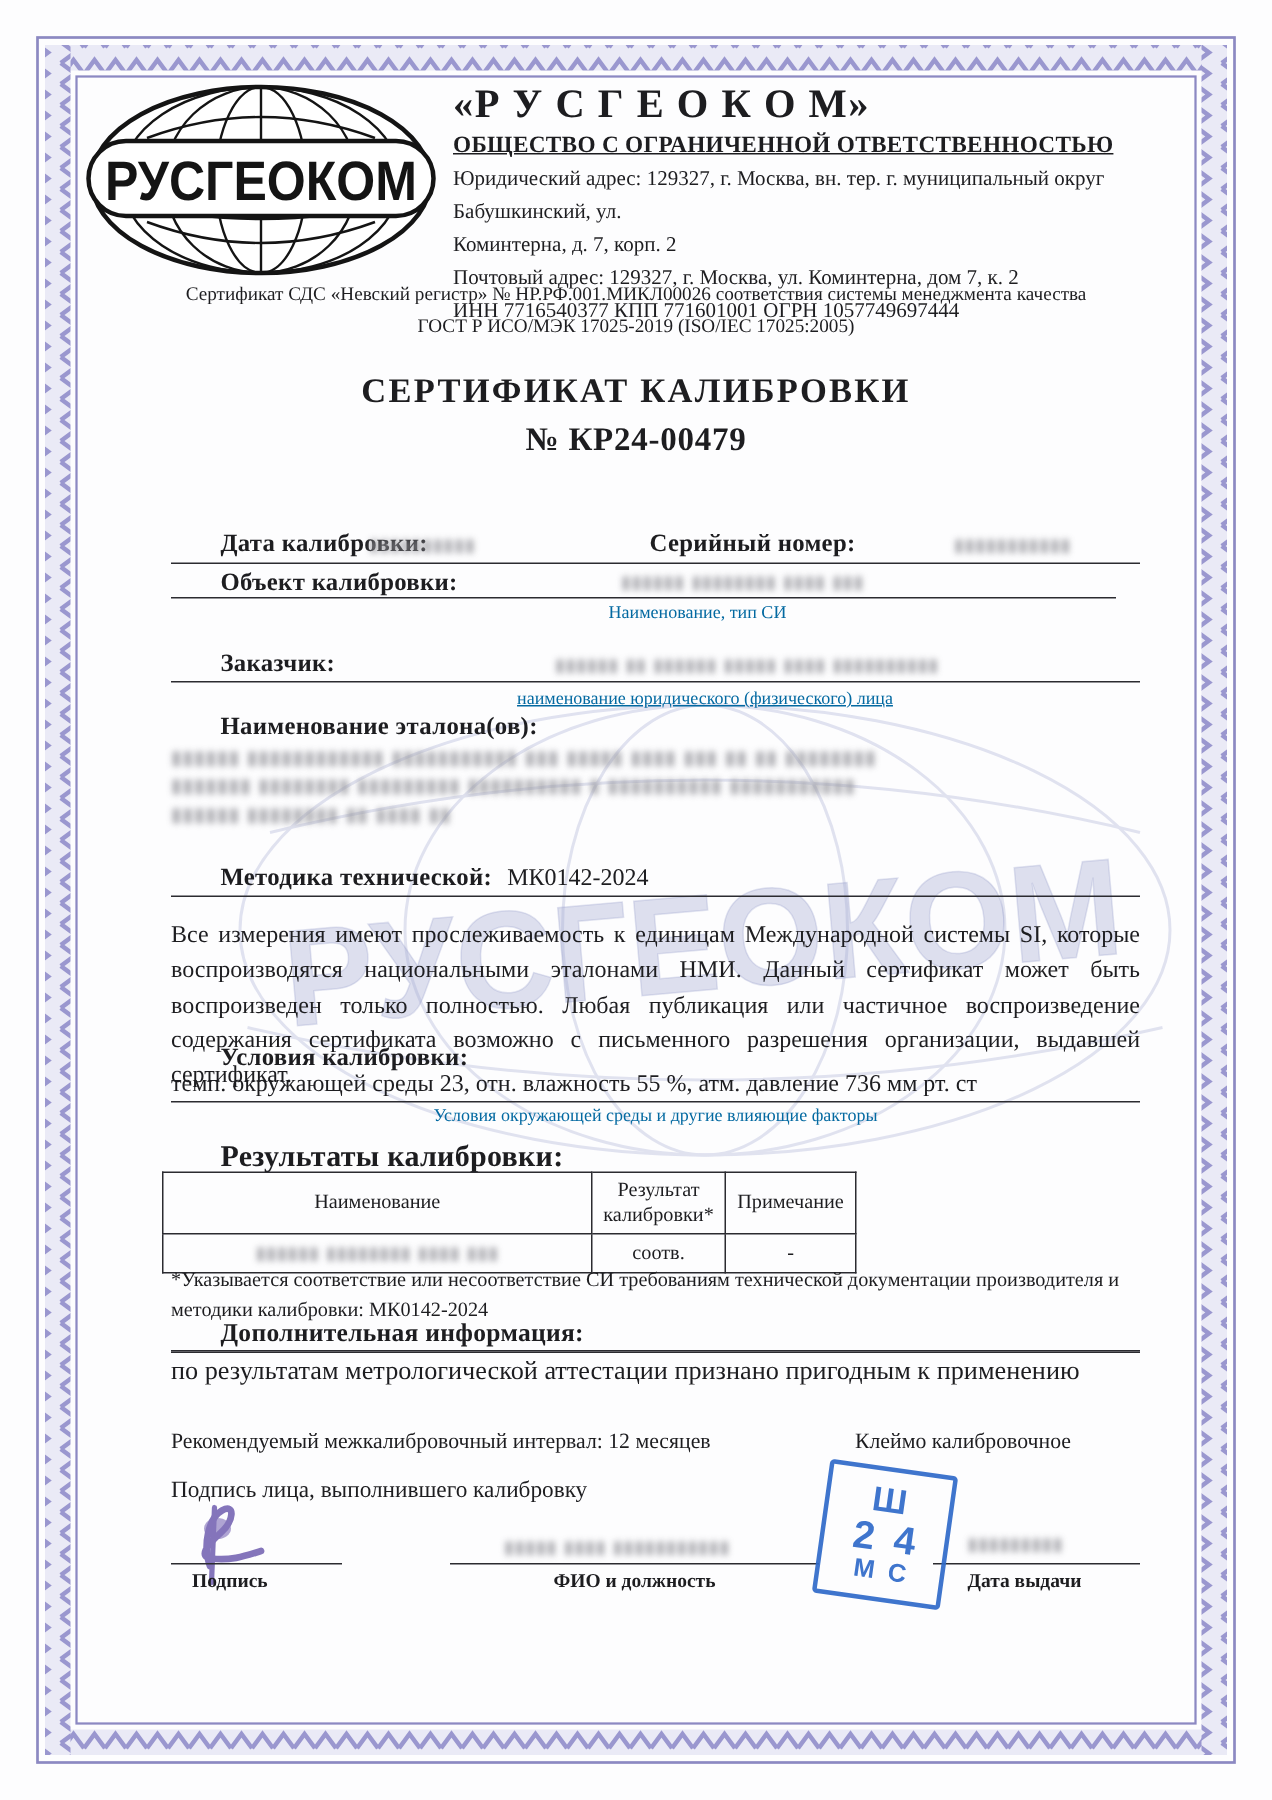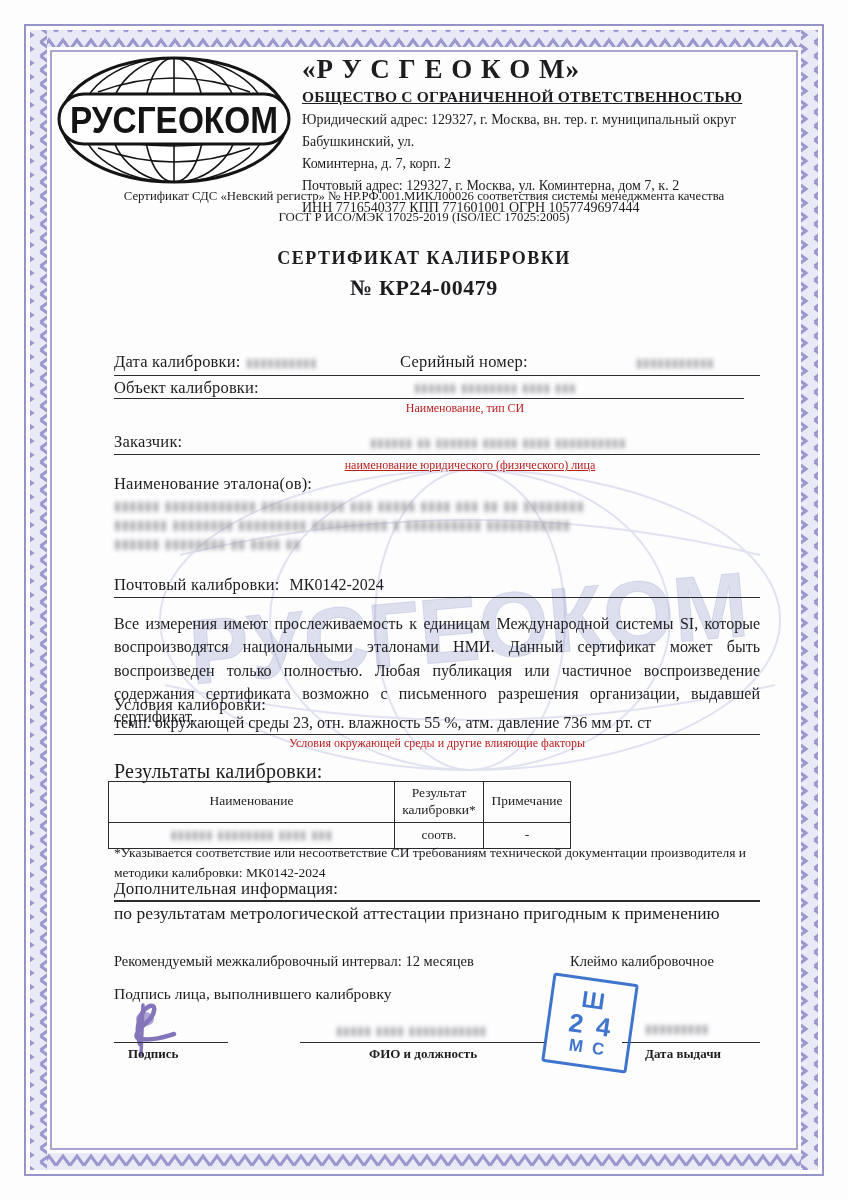--- a/index.html
+++ b/index.html
@@ -13,26 +13,26 @@
   
   .logo { left:56px; top:54px; }
   .hdr { left:302px; top:54px; width:468px; }
   .hdr-name { font-size:27px; font-weight:bold; letter-spacing:1px; white-space:nowrap; }
   .hdr-legal { font-size:15.5px; font-weight:bold; text-decoration:underline; margin-top:3px; letter-spacing:.2px; }
   .hdr-addr { font-size:14px; line-height:1.58; margin-top:3px; }
   .qcert { left:44px; top:186px; width:760px; text-align:center; font-size:12.8px; line-height:1.65; }
 
   
   .title { left:44px; top:248px; width:760px; text-align:center; }
-  .title-l1 { font-size:18px; font-weight:bold; letter-spacing:1.5px; }
+  .title-l1 { font-size:23px; font-weight:bold; letter-spacing:1.5px; }
   .title-l2 { font-size:22px; font-weight:bold; margin-top:6px; letter-spacing:.5px; }
 
-  .lbl { font-weight:normal; font-size:16.5px; letter-spacing:.2px; }
+  .lbl { font-weight:bold; font-size:16.5px; letter-spacing:.2px;margin-left:33px; }
   .val { font-size:16px; }
-  .cap { font-size:12px; color:#b91c1c; }
+  .cap { font-size:12px; color:#0369a1; }
   .uline { border-bottom:1.6px solid #2b2b30; }
   .redact { font-family:"DejaVu Sans", sans-serif; font-size:12px; color:#97979d; filter:blur(2.2px); opacity:.8; letter-spacing:.5px; white-space:nowrap; }
 
   .body-par { font-size:16px; line-height:1.46; text-align:justify; }
 
   
   table.results { border-collapse:collapse; table-layout:fixed; }
   table.results th, table.results td { border:1.5px solid #2b2b30; text-align:center; vertical-align:middle; font-weight:normal; }
   table.results th { font-size:13.5px; padding:3px 4px; line-height:1.25; }
   table.results td { font-size:13.5px; padding:3px 4px; height:26px; }
@@ -140,21 +140,21 @@
   <div class="abs cap" style="left:300px; top:458px; width:340px; text-align:center;text-decoration:underline;">наименование юридического (физического) лица</div>
 
   <div class="abs lbl" style="left:114px; top:474px;">Наименование эталона(ов):</div>
   <div class="abs" style="left:114px; top:496px; width:646px;">
     <div class="redact" style="font-size:13px; line-height:19px;">▮▮▮▮▮▮ ▮▮▮▮▮▮▮▮▮▮▮▮ ▮▮▮▮▮▮▮▮▮▮▮ ▮▮▮ ▮▮▮▮▮ ▮▮▮▮ ▮▮▮ ▮▮ ▮▮ ▮▮▮▮▮▮▮▮</div>
     <div class="redact" style="font-size:13px; line-height:19px;">▮▮▮▮▮▮▮ ▮▮▮▮▮▮▮▮ ▮▮▮▮▮▮▮▮▮ ▮▮▮▮▮▮▮▮▮▮ ▮ ▮▮▮▮▮▮▮▮▮▮ ▮▮▮▮▮▮▮▮▮▮▮</div>
     <div class="redact" style="font-size:13px; line-height:19px;">▮▮▮▮▮▮ ▮▮▮▮▮▮▮▮ ▮▮ ▮▮▮▮ ▮▮</div>
   </div>
 
   <div class="abs uline" style="left:114px; top:575px; width:646px; height:23px;">
-    <span class="lbl">Почтовый калибровки:</span>
+    <span class="lbl">Методика технической:</span>
     <span class="val" style="margin-left:6px;">МК0142-2024</span>
   </div>
   <div class="abs body-par" style="left:114px; top:612px; width:646px;">Все измерения имеют прослеживаемость к единицам Международной системы SI, которые воспроизводятся национальными эталонами НМИ. Данный сертификат может быть воспроизведен только полностью. Любая публикация или частичное воспроизведение содержания сертификата возможно с письменного разрешения организации, выдавшей сертификат.</div>
 
   <div class="abs lbl" style="left:114px; top:695px;">Условия калибровки:</div>
   <div class="abs uline val" style="left:114px; top:714px; width:646px; padding-bottom:2px;">темп. окружающей среды 23, отн. влажность 55 %, атм. давление 736 мм рт. ст</div>
   <div class="abs cap" style="left:114px; top:736px; width:646px; text-align:center;">Условия окружающей среды и другие влияющие факторы</div>
 
   <div class="abs lbl" style="left:114px; top:760px; font-size:20px;">Результаты калибровки:</div>
   <table class="abs results" style="left:108px; top:781px; width:462px;border-radius:13px;">

